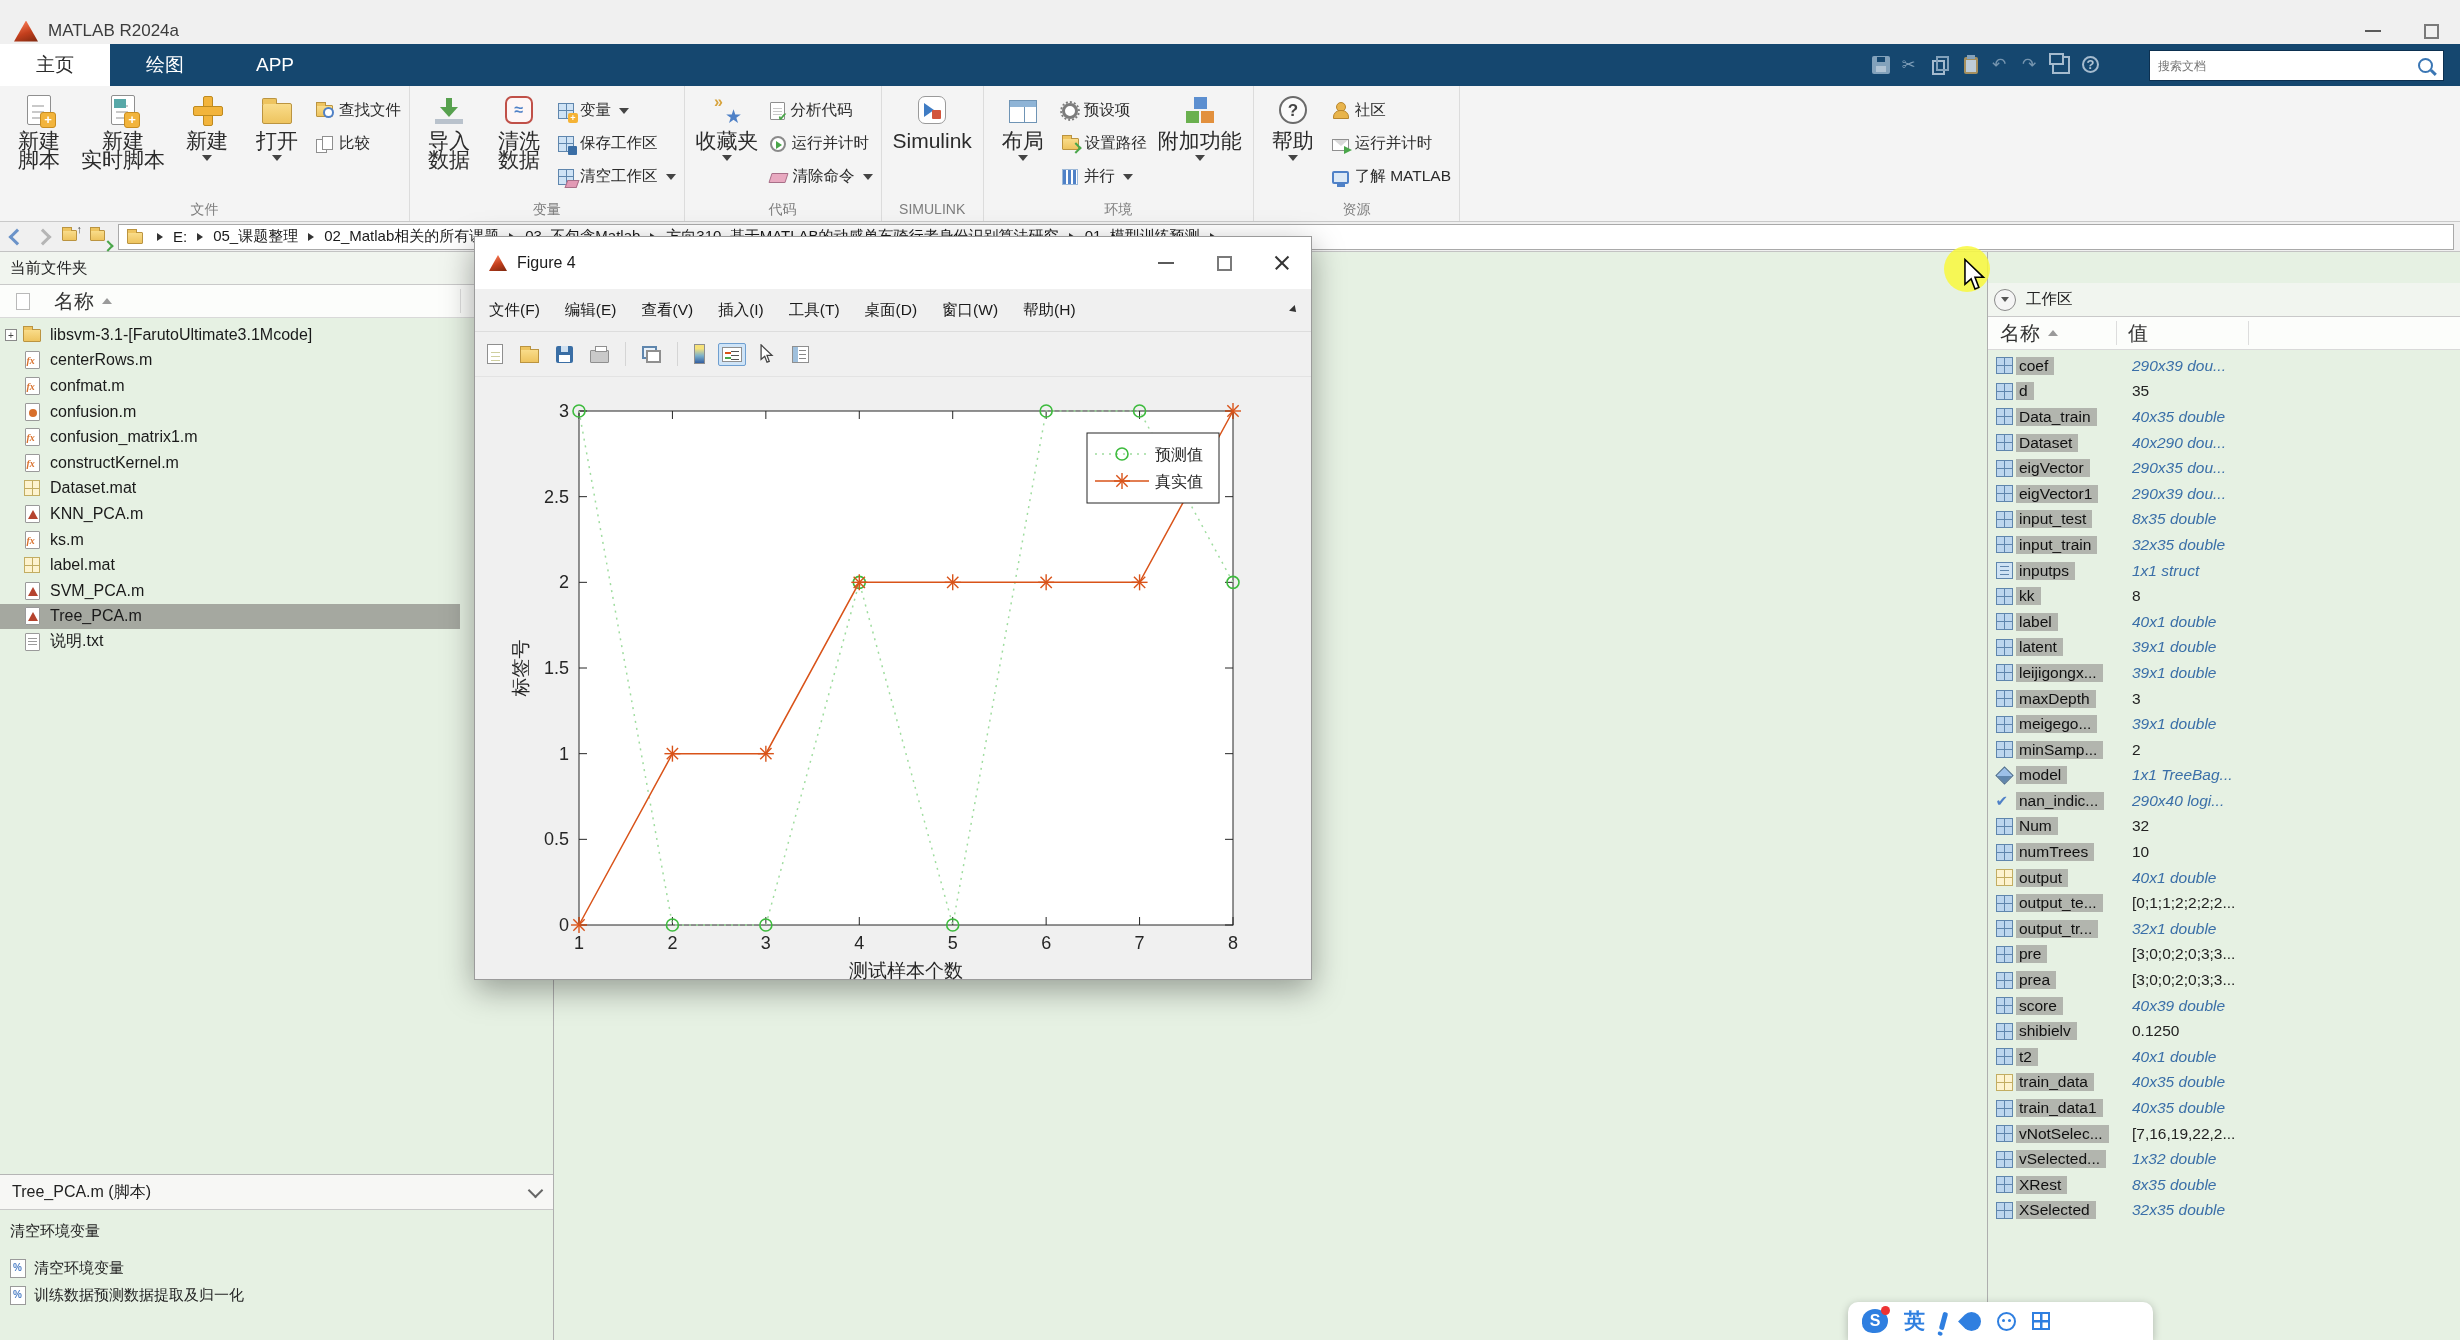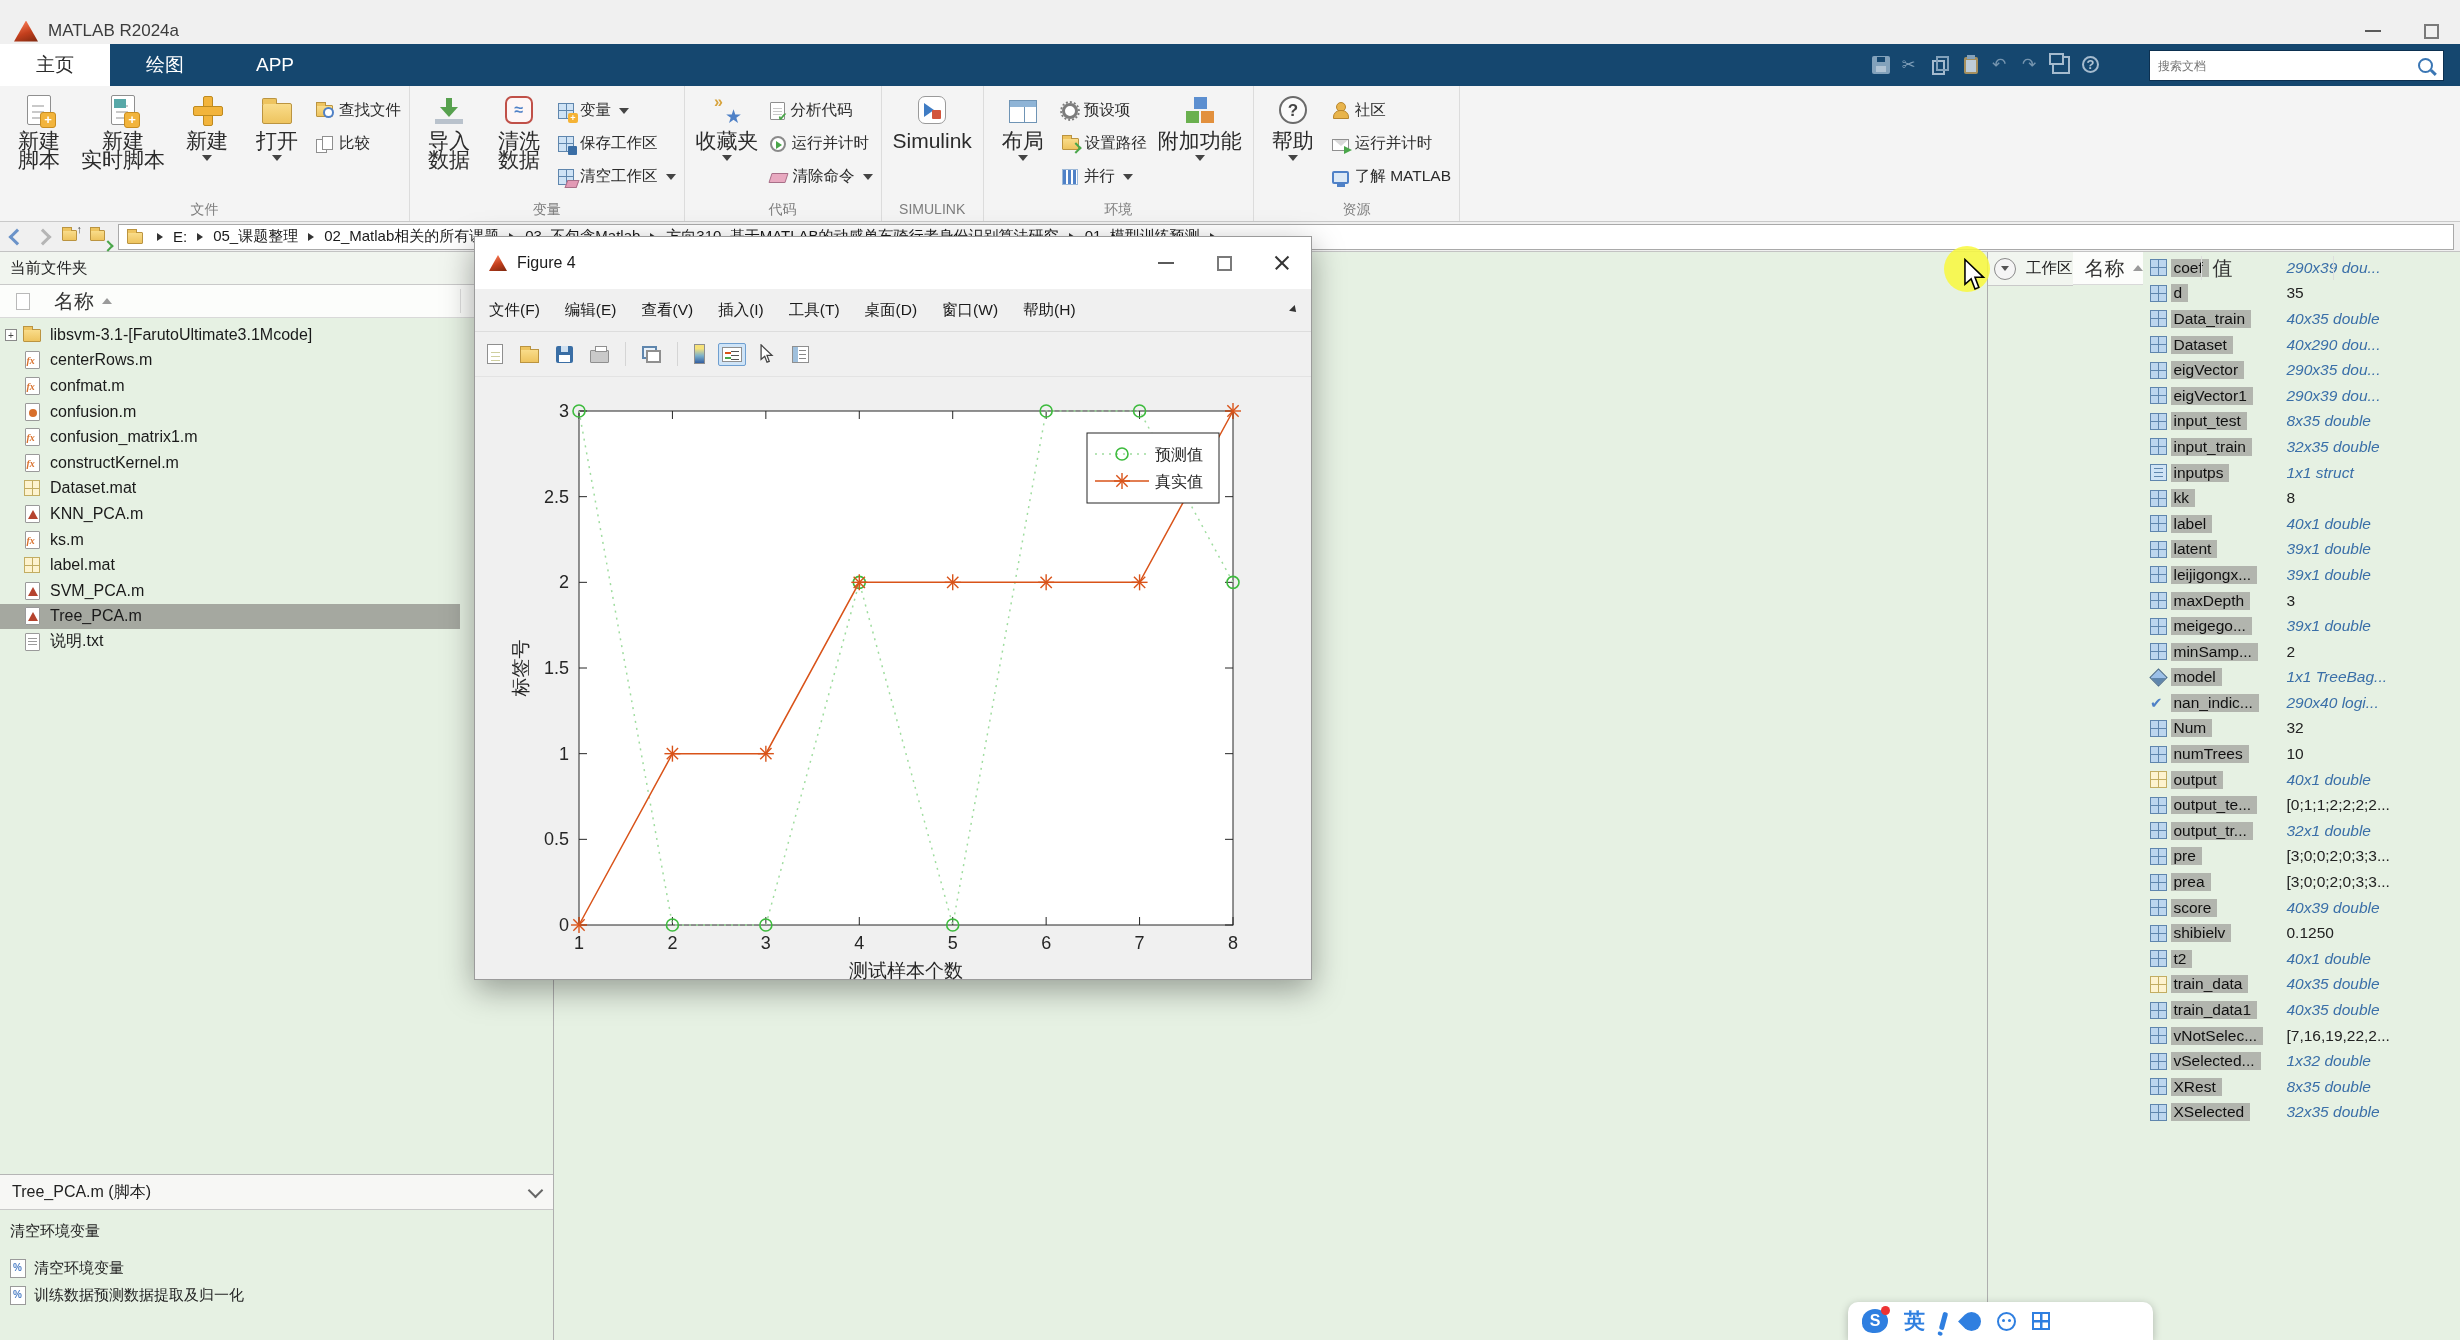--- a/index.html
+++ b/index.html
@@ -212,21 +212,21 @@
   .chev-dn{width:9px;height:9px;border-right:2px solid #666;border-bottom:2px solid #666;
     transform:rotate(45deg);margin-top:-4px;}
   .dbody{padding:12px 10px;height:106px;}
   .dsection{font-size:15px;color:#222;margin-bottom:14px;}
   .ditem{display:flex;align-items:center;gap:8px;font-size:15px;color:#222;height:27px;}
   .pct{width:14px;height:17px;background:#fff;border:1px solid #9a9a9a;flex:none;position:relative;}
   .pct::after{content:'%';position:absolute;left:2px;top:2px;font:bold 10px/12px "Liberation Sans",sans-serif;color:#4f81c7;}
 
   #command-window{flex:1;background:#e6f1e3;border-right:1px solid #aeaeae;}
 
-  #workspace-panel{width:472px;flex:none;display:flex;background:#e6f1e3;}
+  #workspace-panel{width:472px;flex:none;display:flex;flex-direction:column;background:#e6f1e3;margin-top:31px;}
   .ws-title{height:33px;flex:none;background:#f1f5ef;border-bottom:1px solid #c9c9c9;
     display:flex;align-items:center;gap:10px;padding-left:6px;font-size:15.5px;color:#222;}
   .ws-collapse{width:20px;height:20px;border-radius:50%;border:1px solid #8a8a8a;background:#f5f5f5;
     display:flex;align-items:center;justify-content:center;flex:none;}
   .ws-collapse::after{content:'';width:0;height:0;border-left:4px solid transparent;
     border-right:4px solid transparent;border-top:5px solid #555;}
   #ws-rows{flex:1;padding-top:3px;overflow:hidden;}
   .wrow{height:25.6px;display:flex;align-items:center;padding-left:4px;}
   .wic{width:24px;display:flex;justify-content:center;flex:none;}
   .wname-wrap{width:110px;flex:none;overflow:hidden;white-space:nowrap;}

